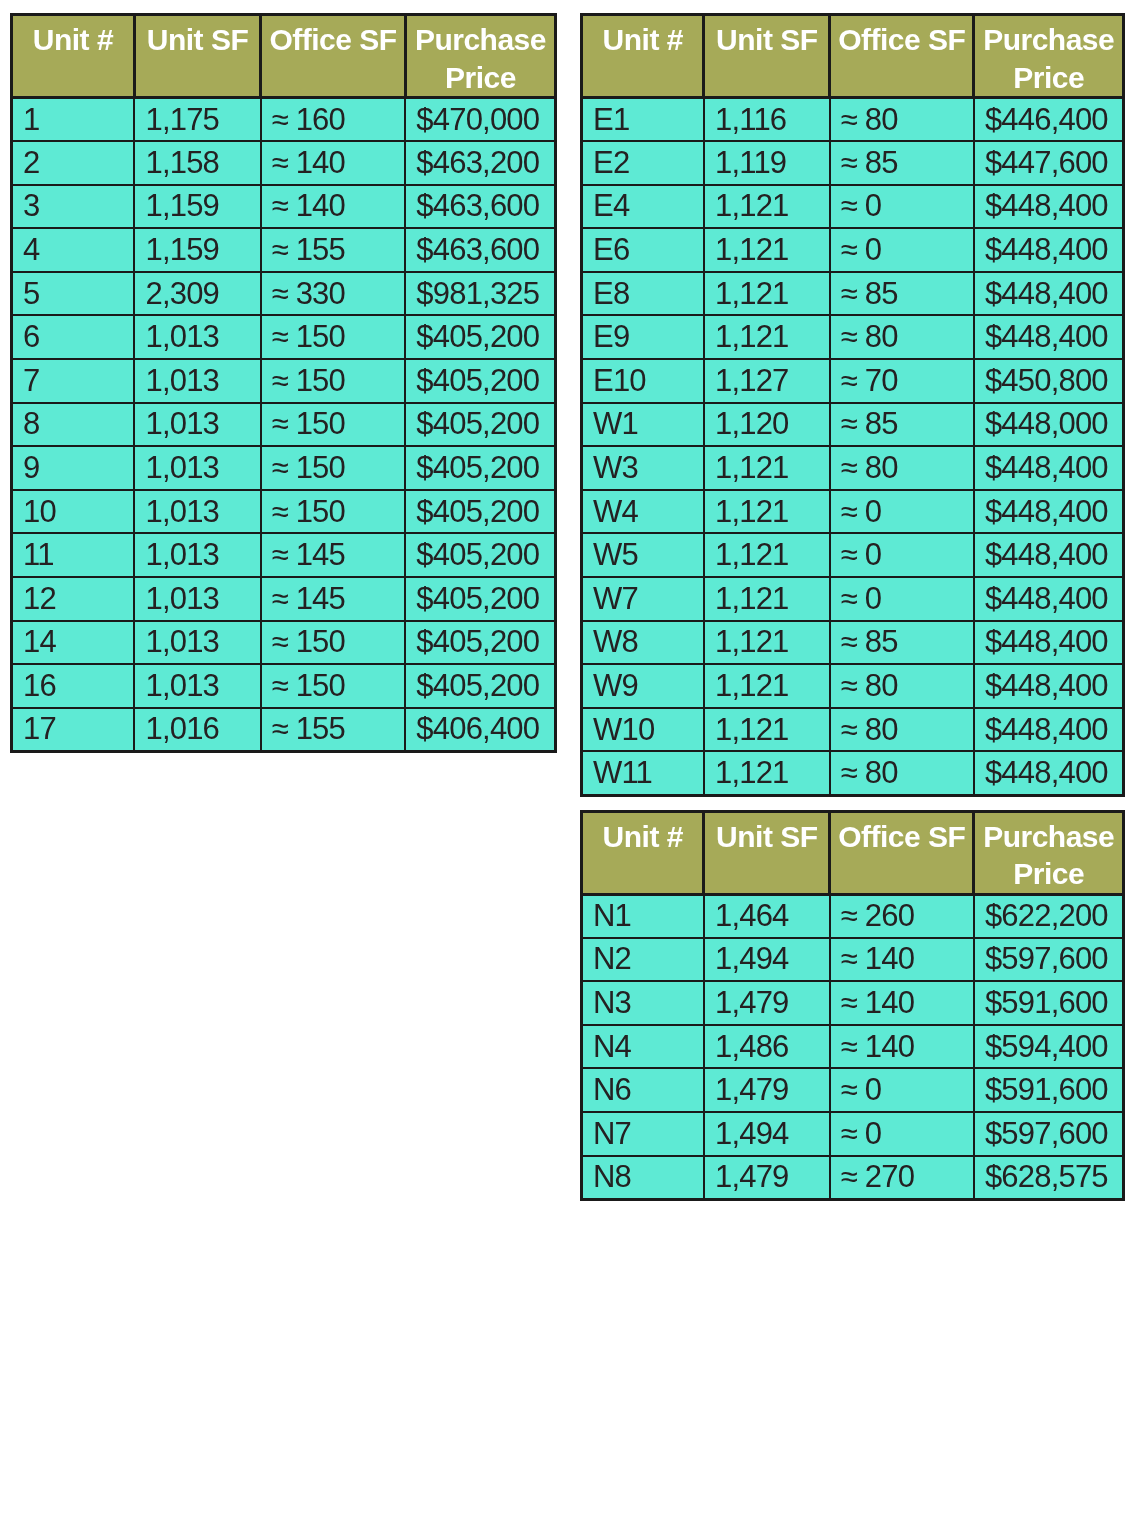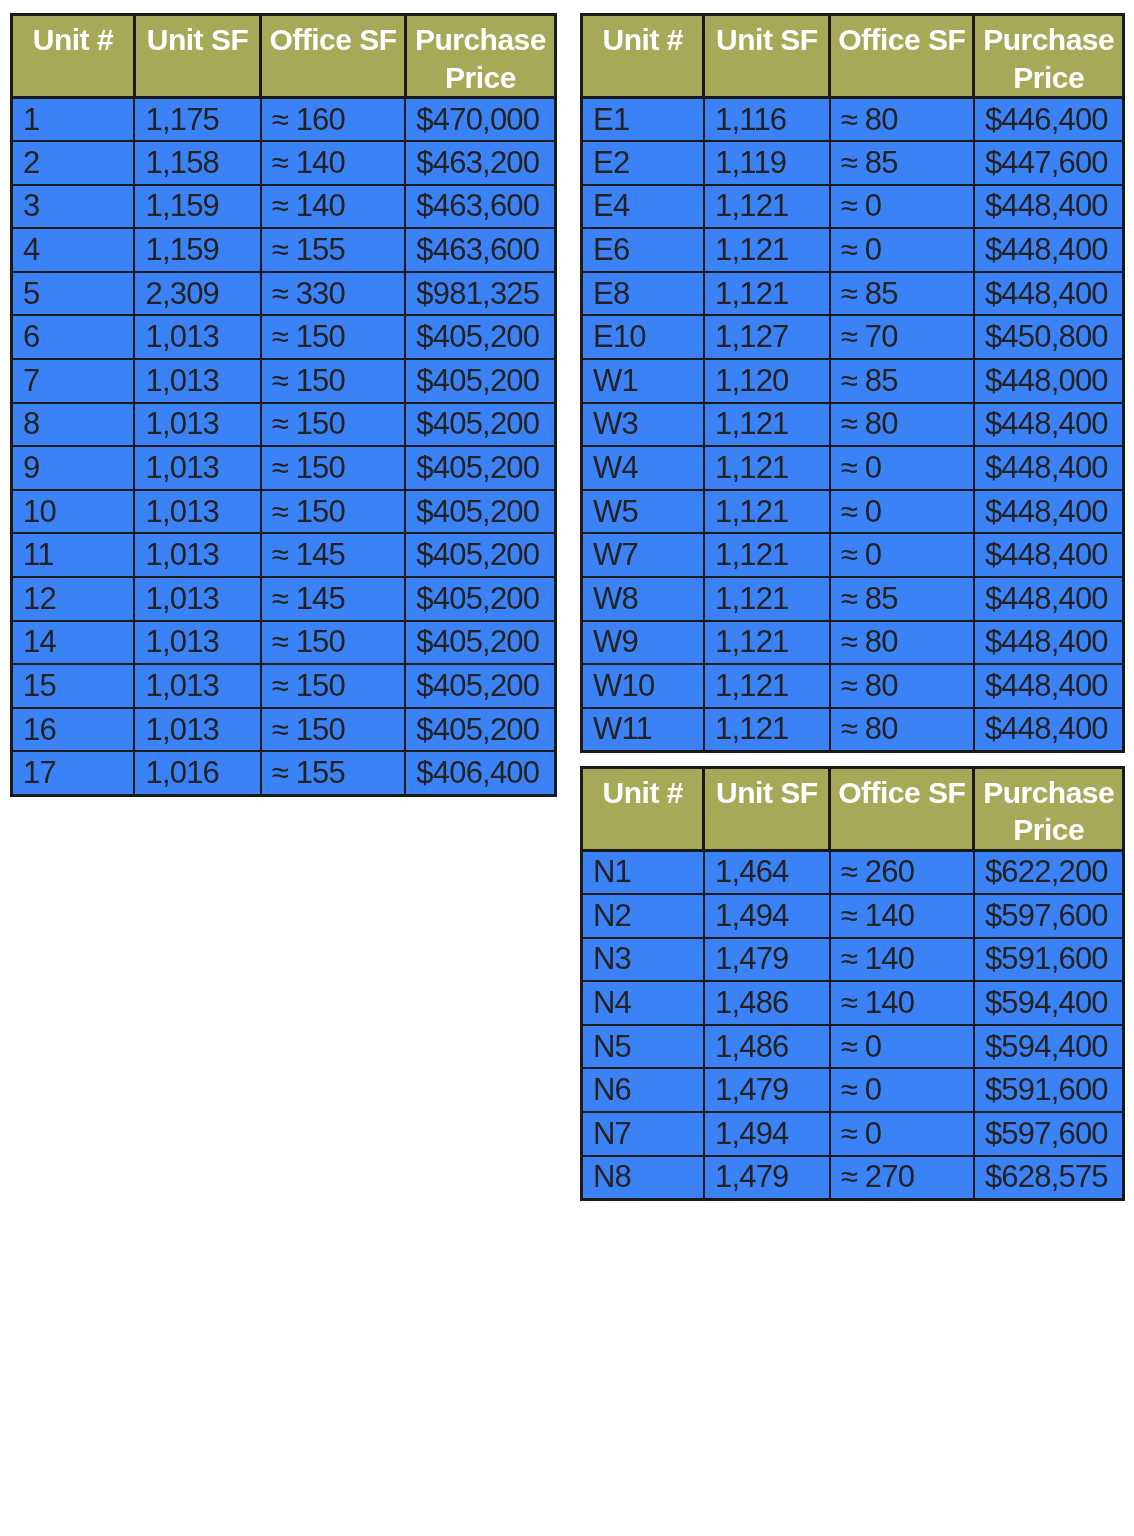--- a/index.html
+++ b/index.html
@@ -20,21 +20,21 @@
   }
   .page{position:relative;width:1134px;height:1536px;background:var(--page-bg);overflow:hidden;}
   .col-left{position:absolute;left:10px;top:13px;width:547px;}
   .col-right{position:absolute;left:580px;top:13px;width:545px;}
 
   table.units{
     width:100%;
     border-collapse:collapse;
     table-layout:fixed;
     border:3px solid var(--border);
-    background:#3b82f6;
+    background:#5eead4;
   }
   table.units + table.units{margin-top:13px;}
   col.c1{width:22.6%;} col.c2{width:23.2%;} col.c3{width:26.6%;} col.c4{width:27.6%;}
 
   table.units th{
     background:var(--header-bg);
     color:var(--header-text);
     border:3px solid var(--border);
     height:79px;
     vertical-align:top;
@@ -153,26 +153,20 @@
             <td>≈ 145</td>
             <td>$405,200</td>
           </tr>
           <tr>
             <td>14</td>
             <td>1,013</td>
             <td>≈ 150</td>
             <td>$405,200</td>
           </tr>
           <tr>
-            <td>15</td>
-            <td>1,013</td>
-            <td>≈ 150</td>
-            <td>$405,200</td>
-          </tr>
-          <tr>
             <td>16</td>
             <td>1,013</td>
             <td>≈ 150</td>
             <td>$405,200</td>
           </tr>
           <tr>
             <td>17</td>
             <td>1,016</td>
             <td>≈ 155</td>
             <td>$406,400</td>
@@ -222,20 +216,26 @@
             <td>≈ 0</td>
             <td>$448,400</td>
           </tr>
           <tr>
             <td>E8</td>
             <td>1,121</td>
             <td>≈ 85</td>
             <td>$448,400</td>
           </tr>
           <tr>
+            <td>E9</td>
+            <td>1,121</td>
+            <td>≈ 80</td>
+            <td>$448,400</td>
+          </tr>
+          <tr>
             <td>E10</td>
             <td>1,127</td>
             <td>≈ 70</td>
             <td>$450,800</td>
           </tr>
           <tr>
             <td>W1</td>
             <td>1,120</td>
             <td>≈ 85</td>
             <td>$448,000</td>
@@ -325,26 +325,20 @@
             <td>≈ 140</td>
             <td>$591,600</td>
           </tr>
           <tr>
             <td>N4</td>
             <td>1,486</td>
             <td>≈ 140</td>
             <td>$594,400</td>
           </tr>
           <tr>
-            <td>N5</td>
-            <td>1,486</td>
-            <td>≈ 0</td>
-            <td>$594,400</td>
-          </tr>
-          <tr>
             <td>N6</td>
             <td>1,479</td>
             <td>≈ 0</td>
             <td>$591,600</td>
           </tr>
           <tr>
             <td>N7</td>
             <td>1,494</td>
             <td>≈ 0</td>
             <td>$597,600</td>

